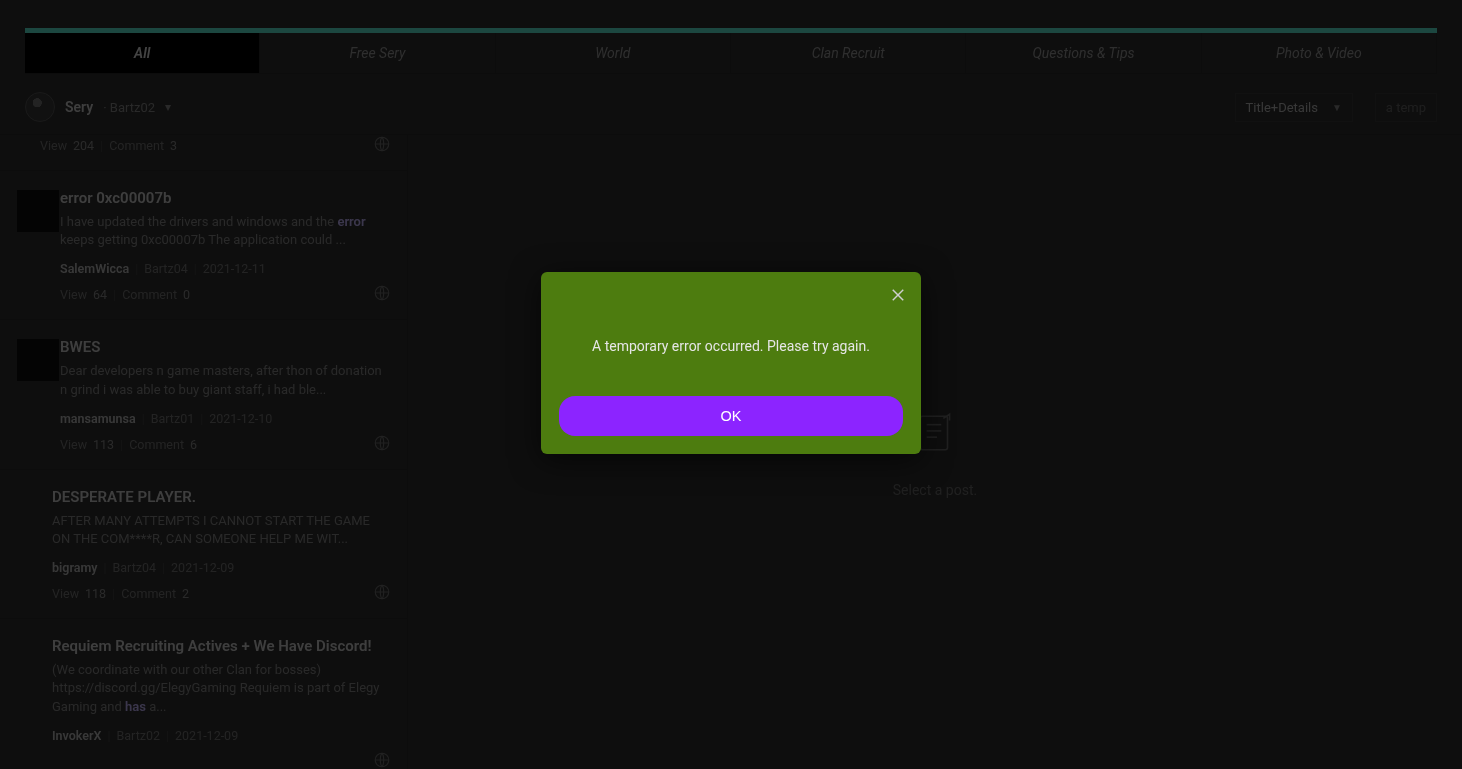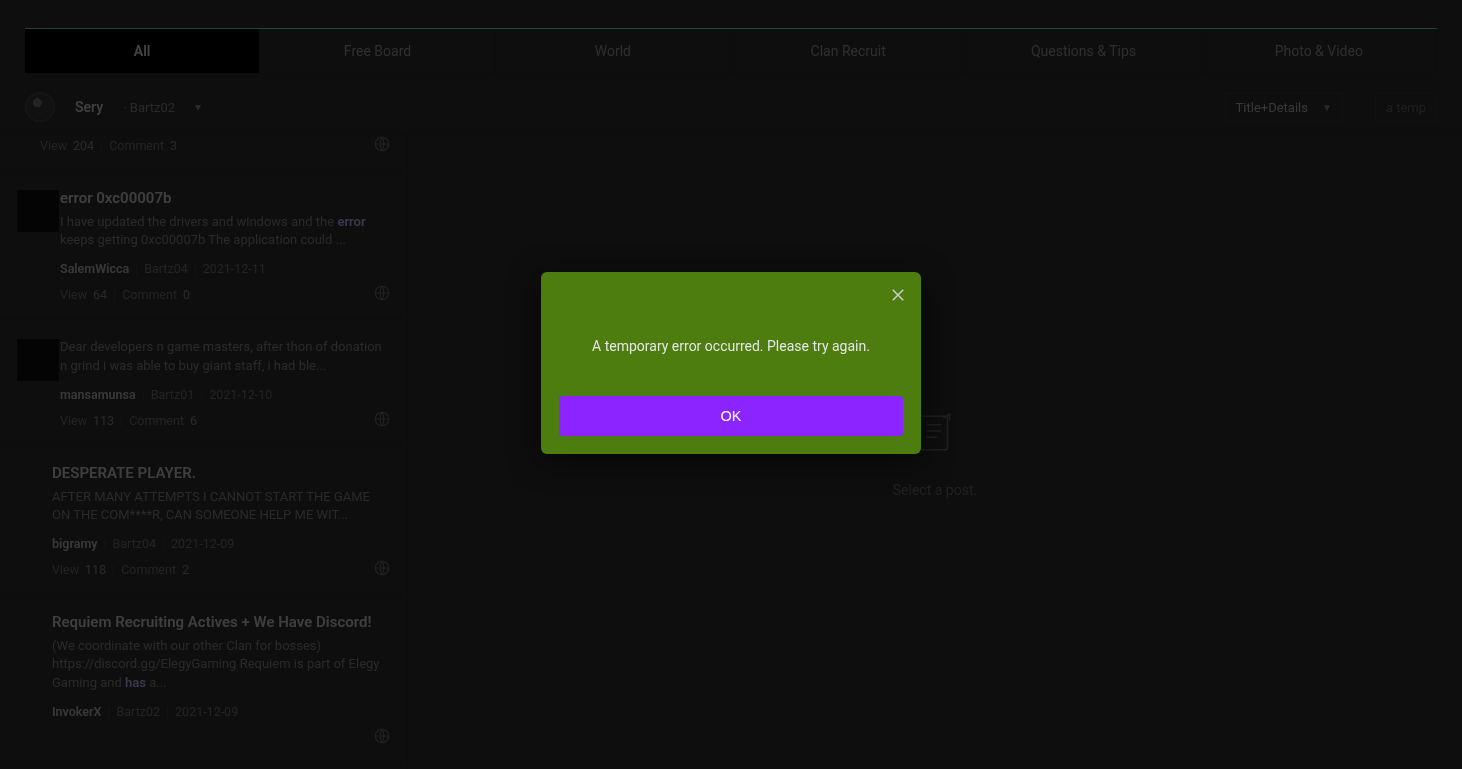--- a/index.html
+++ b/index.html
@@ -1,24 +1,24 @@
 <!DOCTYPE html>
 <html><head>
 <meta charset="utf-8">
 <style>
   * { box-sizing: border-box; margin: 0; padding: 0; }
   html, body { width: 1462px; height: 769px; overflow: hidden; font-family: -apple-system, BlinkMacSystemFont, "Segoe UI", Roboto, Arial, sans-serif; background: #1a1a1a; color: #b8b8b8; }
   .page { position: relative; width: 100%; height: 100%; }
   .content-dim { position: absolute; inset: 0; filter: brightness(0.55); }
-  .tabs { display: flex; border-bottom: 1px solid #2a2a2a; height: 46px; margin-top: 28px; border-top: 1px solid #5eead4;}
+  .tabs { display: flex; border-bottom: 1px solid #2a2a2a; height: 46px; margin-top: 28px; border-top: 5px solid #5eead4; font-style: italic;}
   .tab { flex: 1; display: flex; align-items: center; justify-content: center; font-size: 14px; color: #9a9a9a; border-right: 1px solid #2a2a2a; cursor: pointer; }
   .tab.active { background: #000; color: #e0e0e0; font-weight: 600; }
   .tabs-container { padding: 0 25px; }
 
-  .userbar { display: flex; align-items: center; padding: 18px 25px 12px 25px; gap: 20px; border-bottom: 1px solid #2a2a2a;}
+  .userbar { display: flex; align-items: center; padding: 18px 25px 12px 25px; gap: 10px; border-bottom: 1px solid #2a2a2a;}
   .avatar { width: 30px; height: 30px; border-radius: 50%; background: radial-gradient(circle at 40% 35%, #777 0 18%, #3a3a3a 19% 100%); border: 1px solid #555;}
   .uname { color: #d0d0d0; font-weight: 600; font-size: 14px; }
   .userver { color: #888; font-size: 13px; }
   .chev { color: #888; font-size: 12px; }
   .spacer { flex: 1; }
   .filter-select { border: 1px solid #3a3a3a; padding: 6px 10px; font-size: 13px; color: #bbb; display: flex; align-items: center; gap: 14px; cursor: pointer; }
   .filter-arrow { font-size: 10px; color: #888; }
   .search-box { margin-left: 12px; color: #666; font-size: 13px; padding: 6px 10px; border: 1px solid #3a3a3a;}
   
   .split { display: flex; height: calc(100% - 46px - 28px - 60px); }
@@ -40,32 +40,32 @@
   .stat-val { margin-left: 6px; color: #8a8a8a;}
   .globe { margin-left: auto; }
   .globe svg { width: 18px; height: 18px; stroke: #6f6f6f; fill: none; stroke-width: 1.5; }
   .partial-top { padding: 0 16px 14px 40px; border-bottom: 1px solid #2a2a2a;}
 
   .overlay { position: absolute; inset: 0; background: rgba(0,0,0,0.45); display: flex; align-items: center; justify-content: center; }
   .modal { width: 380px; background: #4d7c0f; border-radius: 6px; padding: 18px 18px 18px 18px; position: relative; box-shadow: 0 6px 30px rgba(0,0,0,0.6); top:-22px;}
   .modal-close { position: absolute; top: 14px; right: 14px; cursor: pointer; }
   .modal-close svg { width: 18px; height: 18px; stroke: #cfcfcf; stroke-width: 2; }
   .modal-msg { text-align: center; color: #e6e6e6; font-size: 14px; margin: 48px 10px 42px 10px; }
-  .modal-btn { width: 100%; background: #8a2be2; background: #8c24ff; color: #fff; border: none; border-radius: 4px; height: 40px; font-size: 14.5px; cursor: pointer; }
+  .modal-btn { width: 100%; background: #8a2be2; background: #8c24ff; color: #fff; border: none; border-radius: 16px; height: 40px; font-size: 14.5px; cursor: pointer; }
 </style>
 </head>
 <body>
 
 <div class="page">
   <div class="content-dim">
 
     <div class="tabs-container">
       <div class="tabs" id="tabs">
           <div class="tab active">All</div>
-          <div class="tab">Free Board</div>
+          <div class="tab">Free Sery</div>
           <div class="tab">World</div>
           <div class="tab">Clan Recruit</div>
           <div class="tab">Questions &amp; Tips</div>
           <div class="tab">Photo &amp; Video</div>
         </div>
     </div>
 
     <div class="userbar">
       <div class="avatar"></div>
       <span class="uname">Sery</span>
@@ -115,20 +115,21 @@
                   <span class="globe"><svg viewBox="0 0 24 24">
                       <circle cx="12" cy="12" r="9"></circle>
                       <path d="M3 12h18M12 3c3 3 3 15 0 18M12 3c-3 3-3 15 0 18"></path>
                     </svg></span>
                 </div>
               </div>
             </div>
             <div class="post">
               <div class="thumb"></div>
               <div class="post-body">
+                <div class="ptitle">BWES</div>
                 <div class="pexcerpt">Dear developers n game masters, after thon of donation n grind i was able to buy giant staff, i had ble...</div>
                 <div class="pmeta"><span class="pauthor">mansamunsa</span><span class="sep">|</span><span>Bartz01</span><span class="sep">|</span><span>2021-12-10</span></div>
                 <div class="pstats">
                   <span>View</span>
                   <span class="stat-val">113</span>
                   <span class="sep">|</span>
                   <span>Comment</span>
                   <span class="stat-val">6</span>
                   <span class="globe"><svg viewBox="0 0 24 24">
                       <circle cx="12" cy="12" r="9"></circle>

